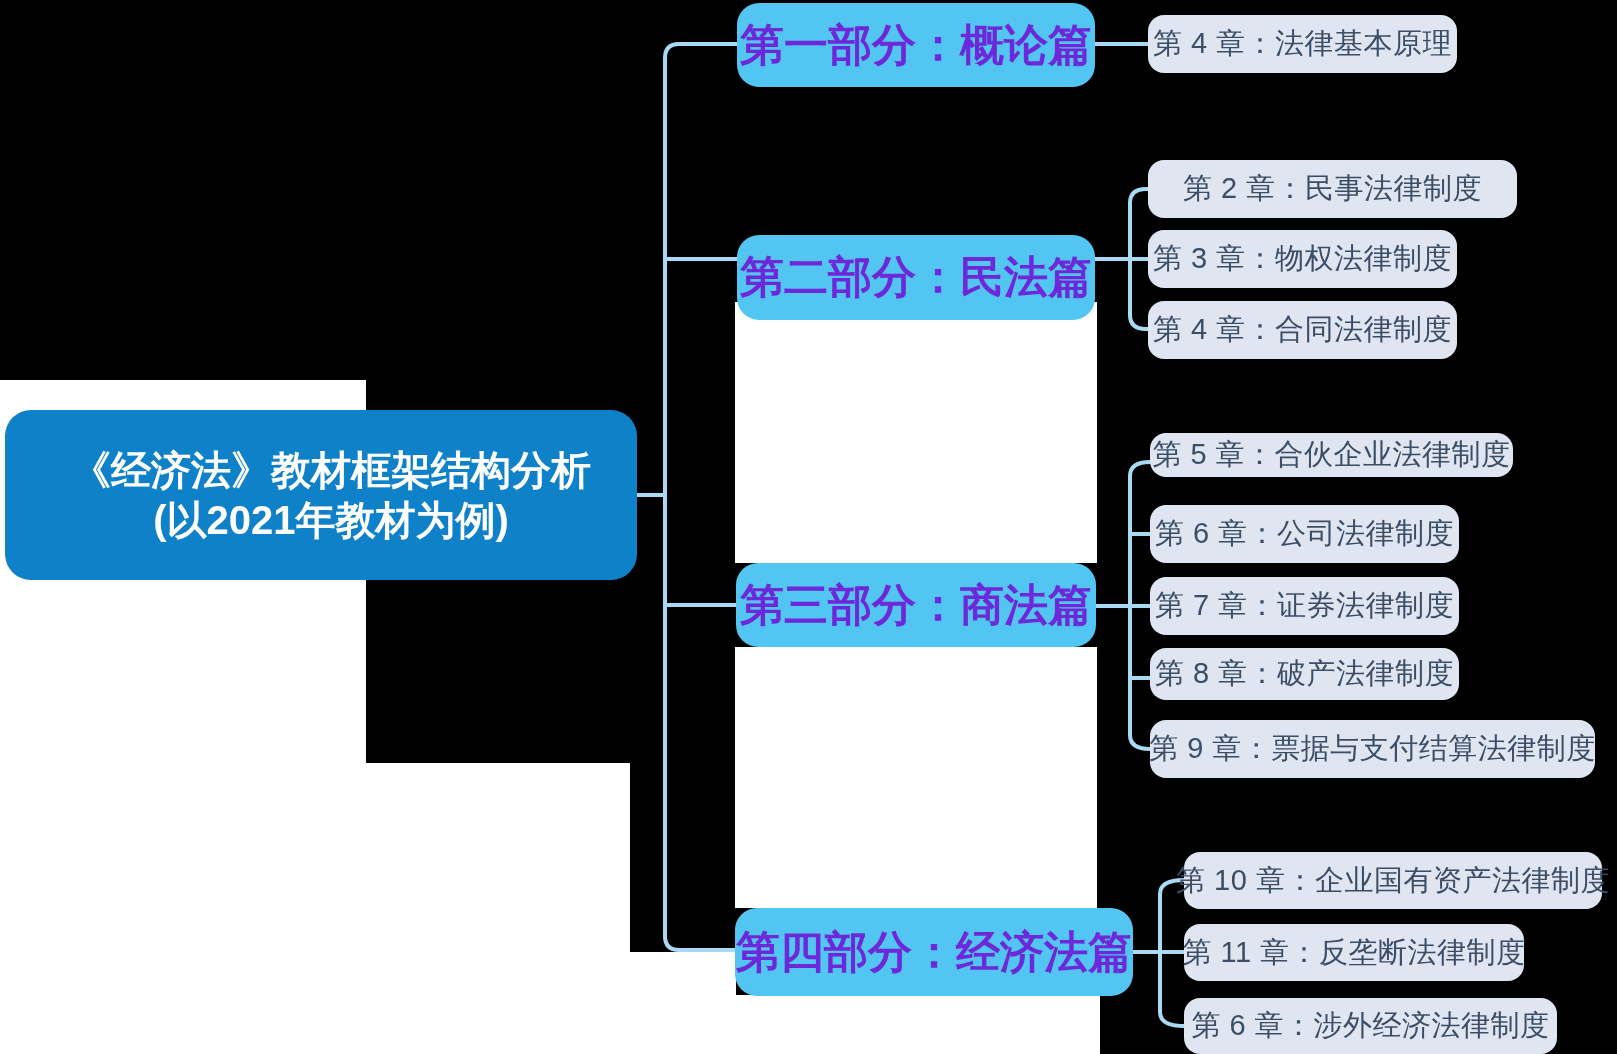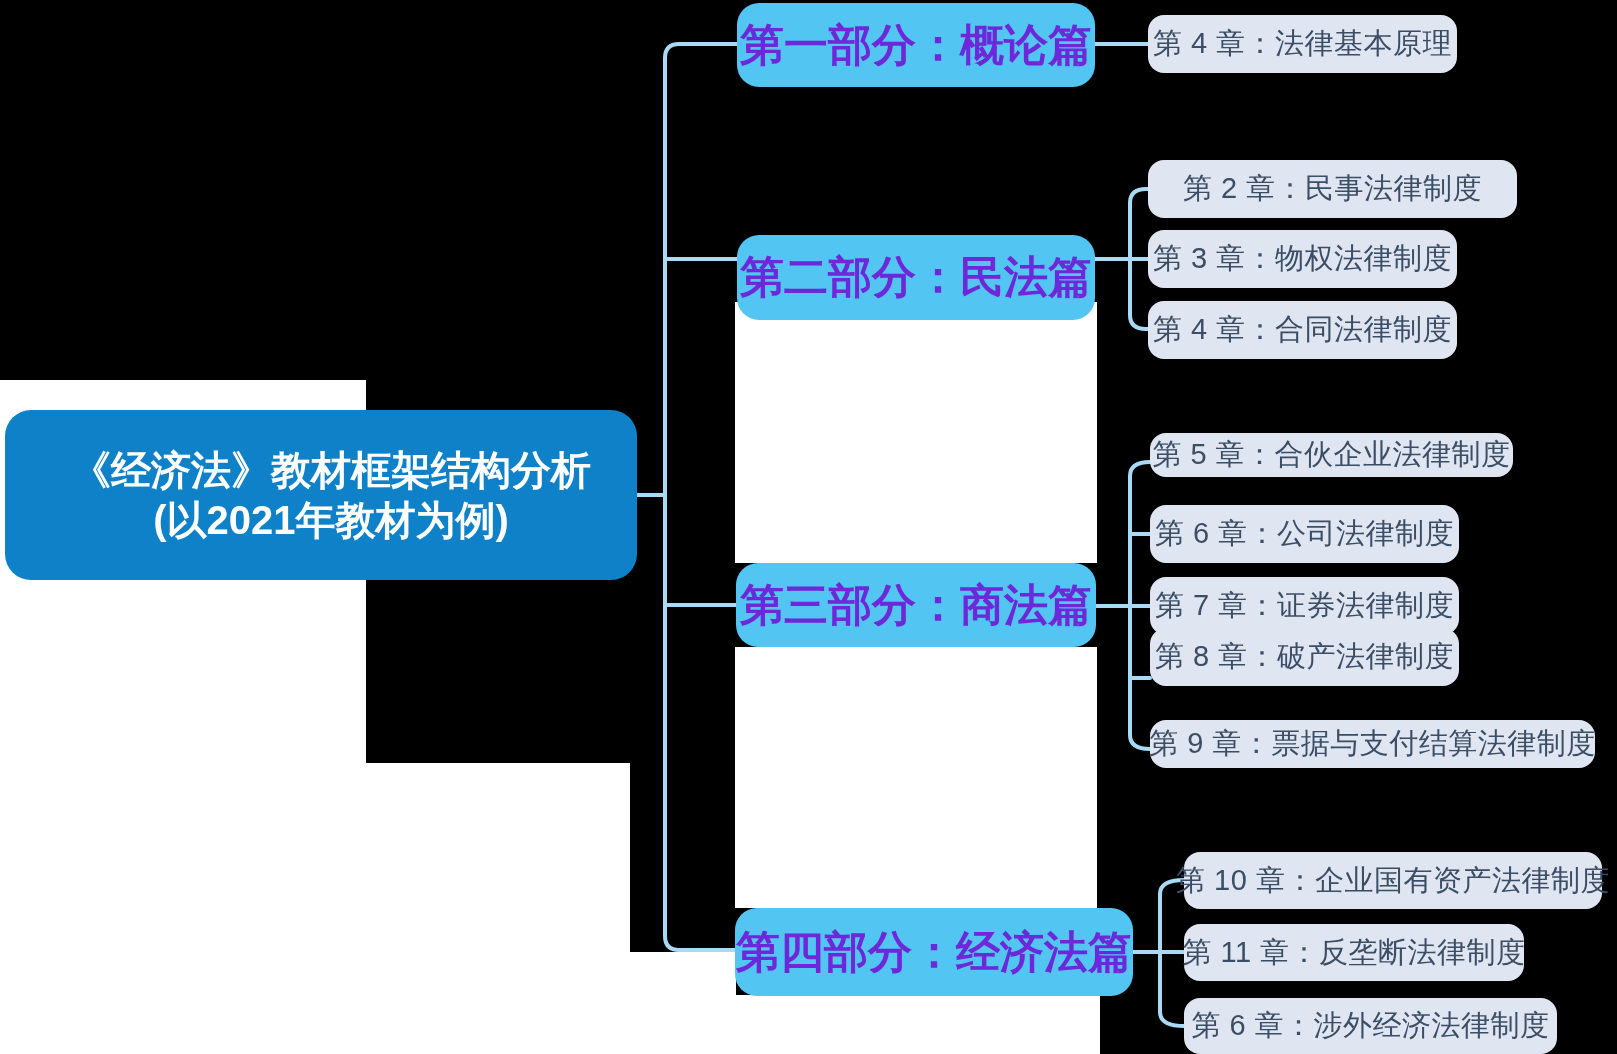--- a/index.html
+++ b/index.html
@@ -96,20 +96,20 @@
 
   <div class="node chapter-node" style="left:1148px;top:15px;width:309px;height:58px;">第 4 章：法律基本原理</div>
 
   <div class="node chapter-node" style="left:1148px;top:160px;width:369px;height:58px;">第 2 章：民事法律制度</div>
   <div class="node chapter-node" style="left:1148px;top:230px;width:309px;height:58px;">第 3 章：物权法律制度</div>
   <div class="node chapter-node" style="left:1148px;top:301px;width:309px;height:58px;">第 4 章：合同法律制度</div>
 
   <div class="node chapter-node" style="left:1150px;top:433px;width:363px;height:44px;">第 5 章：合伙企业法律制度</div>
   <div class="node chapter-node" style="left:1150px;top:505px;width:309px;height:58px;text-align:right;">第 6 章：公司法律制度</div>
   <div class="node chapter-node" style="left:1150px;top:577px;width:309px;height:58px;">第 7 章：证券法律制度</div>
-  <div class="node chapter-node" style="left:1150px;top:628px;width:309px;height:58px;">第 8 章：破产法律制度</div>
-  <div class="node chapter-node" style="left:1150px;top:720px;width:445px;height:48px;">第 9 章：票据与支付结算法律制度</div>
+  <div class="node chapter-node" style="left:1150px;top:648px;width:309px;height:52px;">第 8 章：破产法律制度</div>
+  <div class="node chapter-node" style="left:1150px;top:720px;width:445px;height:58px;">第 9 章：票据与支付结算法律制度</div>
 
   <div class="node chapter-node" style="left:1184px;top:852px;width:418px;height:57px;">第 10 章：企业国有资产法律制度</div>
   <div class="node chapter-node" style="left:1184px;top:924px;width:340px;height:57px;">第 11 章：反垄断法律制度</div>
   <div class="node chapter-node" style="left:1184px;top:998px;width:373px;height:56px;">第 6 章：涉外经济法律制度</div>
 
 </div>
 
 </body></html>

